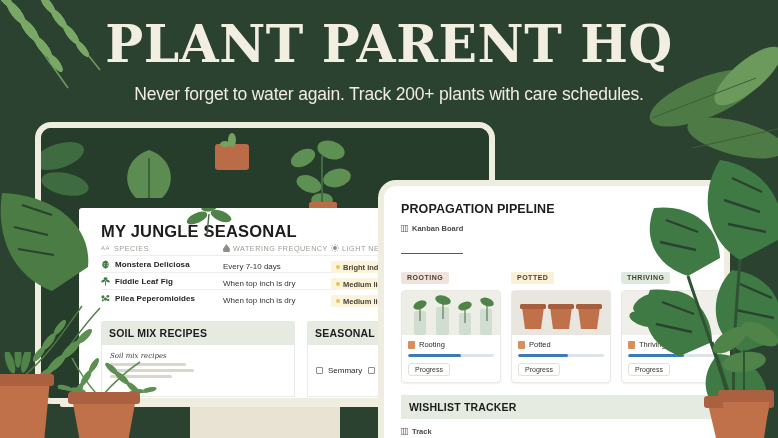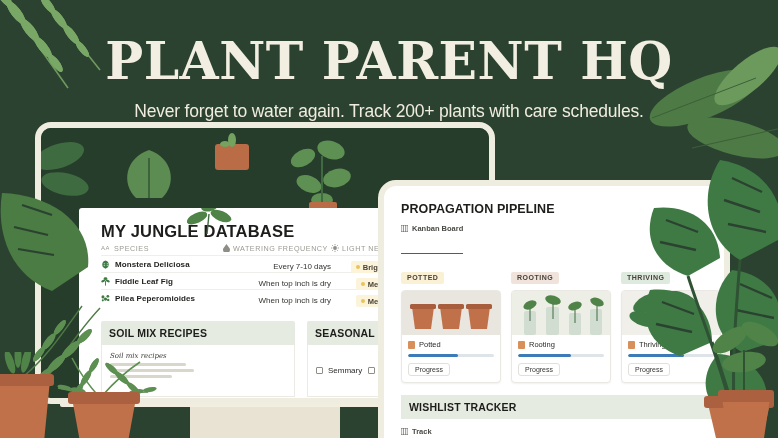--- a/index.html
+++ b/index.html
@@ -8,21 +8,21 @@
     font-family: "Liberation Sans", sans-serif;
     background: #2b4230;
     position: relative;
   }
   .stage { position: absolute; inset: 0; overflow: hidden; background: #2b4230; }
 
   
   .bg-leaf { position: absolute; pointer-events: none; }
 
   
-  .header { position: absolute; top: 17px; left: 0; width: 778px; height: 122px; z-index: 6; }
+  .header { position: absolute; top: 0; left: 0; width: 778px; height: 122px; z-index: 6; }
   .title {
     position: absolute; top: 18px; left: 0; width: 778px;
     text-align: center;
     font-family: "DejaVu Serif", serif;
     font-weight: bold;
     font-size: 52px;
     letter-spacing: 0.5px;
     color: #f2efe2;
     line-height: 1;
     transform: scaleX(0.97);
@@ -70,21 +70,20 @@
   
   .tbl { width: 385px; }
   .tbl-head { display: flex; align-items: center; height: 14px; }
   .th {
     font-size: 7.2px; color: #9b9a93; letter-spacing: 0.55px;
     display: flex; align-items: center; gap: 3px; text-transform: uppercase;
   }
   .tb-row {
     display: flex; align-items: center; height: 17px;
     border-top: 1px solid #eeeeea;
-    text-align: right;
   }
   .c1 { width: 122px; display: flex; align-items: center; gap: 5px; }
   .c2 { width: 108px; }
   .c3 { width: 88px; }
   .c4 { width: 62px; }
   .sp-name { font-size: 8px; color: #1f1f1d; font-weight: bold; letter-spacing: 0.1px; }
   .freq { font-size: 8px; color: #333331; }
   .pill-light {
     display: inline-flex; align-items: center; gap: 3px;
     background: #fbf3da; border-radius: 2px; padding: 1.5px 5px;
@@ -262,21 +261,21 @@
 
           <svg style="position:absolute;left:100px;top:-6px;" width="58" height="34" viewBox="0 0 58 34">
             <path d="M28 32 L30 12" stroke="#3f6b40" stroke-width="1.4" fill="none"></path>
             <g fill="#4f8347">
               <ellipse cx="18" cy="16" rx="11" ry="5" transform="rotate(-24 18 16)"></ellipse>
               <ellipse cx="42" cy="14" rx="11" ry="5" transform="rotate(22 42 14)"></ellipse>
               <ellipse cx="30" cy="5" rx="8" ry="4.5" transform="rotate(-8 30 5)"></ellipse>
             </g>
           </svg>
 
-          <div class="doc-title">MY JUNGLE DATABASE</div>
+          <div class="doc-title">MY JUNGLE SEASONAL</div>
 
           <div class="tbl">
             <div class="tbl-head">
               <div class="th c1">
                 <svg class="mini-ico" width="8" height="8" viewBox="0 0 8 8">
                   <text x="0" y="6.4" font-size="6" fill="#9b9a93" font-family="Liberation Sans">Aa</text>
                 </svg>
                 <span>SPECIES</span>
               </div>
               <div class="th c2">
@@ -472,51 +471,20 @@
         <svg width="7" height="7" viewBox="0 0 7 7">
           <rect x="0" y="0" width="7" height="7" rx="1" fill="none" stroke="#5c5c56" stroke-width="0.9"></rect>
           <path d="M2.4 0v7M4.7 0v7" stroke="#5c5c56" stroke-width="0.7"></path>
         </svg>
         <span>Kanban Board</span>
       </div>
 
       <div class="kcols">
 
         <div class="kcol">
-          <span class="kbadge" style="background:#faf0d4">POTTED</span>
-          <div class="kcard">
-            <div class="kphoto" style="background:#e9e7e2">
-              <svg width="100" height="44" viewBox="0 0 100 44">
-                <rect width="100" height="44" fill="#e9e6e0"></rect>
-                <g fill="#c0714a">
-                  <path d="M10 16 L32 16 L29 38 L13 38 Z"></path>
-                  <path d="M38 16 L60 16 L57 38 L41 38 Z"></path>
-                  <path d="M66 16 L88 16 L85 38 L69 38 Z"></path>
-                </g>
-                <g fill="#a85d3c">
-                  <rect x="8" y="13" width="26" height="5" rx="1.5"></rect>
-                  <rect x="36" y="13" width="26" height="5" rx="1.5"></rect>
-                  <rect x="64" y="13" width="26" height="5" rx="1.5"></rect>
-                </g>
-              </svg>
-            </div>
-            <div class="kbody">
-              <div class="krow">
-                <i class="kicon"></i>
-                <span>Potted</span>
-              </div>
-              <div class="pbar">
-                <div class="pfill" style="width:58%"></div>
-              </div>
-              <span class="ptag">Progress</span>
-            </div>
-          </div>
-        </div>
-
-        <div class="kcol">
           <span class="kbadge" style="background:#f0e3dc">ROOTING</span>
           <div class="kcard">
             <div class="kphoto" style="background:#eef0e8">
               <svg width="100" height="44" viewBox="0 0 100 44">
                 <rect width="100" height="44" fill="#edeee6"></rect>
                 <g fill="#cfdbd0" opacity="0.9">
                   <rect x="12" y="20" width="12" height="24" rx="2"></rect>
                   <rect x="34" y="16" width="13" height="28" rx="2"></rect>
                   <rect x="57" y="22" width="12" height="22" rx="2"></rect>
                   <rect x="78" y="18" width="12" height="26" rx="2"></rect>
@@ -535,20 +503,51 @@
                 </g>
               </svg>
             </div>
             <div class="kbody">
               <div class="krow">
                 <i class="kicon"></i>
                 <span>Rooting</span>
               </div>
               <div class="pbar">
                 <div class="pfill" style="width:62%"></div>
+              </div>
+              <span class="ptag">Progress</span>
+            </div>
+          </div>
+        </div>
+
+        <div class="kcol">
+          <span class="kbadge" style="background:#faf0d4">POTTED</span>
+          <div class="kcard">
+            <div class="kphoto" style="background:#e9e7e2">
+              <svg width="100" height="44" viewBox="0 0 100 44">
+                <rect width="100" height="44" fill="#e9e6e0"></rect>
+                <g fill="#c0714a">
+                  <path d="M10 16 L32 16 L29 38 L13 38 Z"></path>
+                  <path d="M38 16 L60 16 L57 38 L41 38 Z"></path>
+                  <path d="M66 16 L88 16 L85 38 L69 38 Z"></path>
+                </g>
+                <g fill="#a85d3c">
+                  <rect x="8" y="13" width="26" height="5" rx="1.5"></rect>
+                  <rect x="36" y="13" width="26" height="5" rx="1.5"></rect>
+                  <rect x="64" y="13" width="26" height="5" rx="1.5"></rect>
+                </g>
+              </svg>
+            </div>
+            <div class="kbody">
+              <div class="krow">
+                <i class="kicon"></i>
+                <span>Potted</span>
+              </div>
+              <div class="pbar">
+                <div class="pfill" style="width:58%"></div>
               </div>
               <span class="ptag">Progress</span>
             </div>
           </div>
         </div>
 
         <div class="kcol">
           <span class="kbadge" style="background:#dfeade">THRIVING</span>
           <div class="kcard">
             <div class="kphoto" style="background:#f0efe9">

